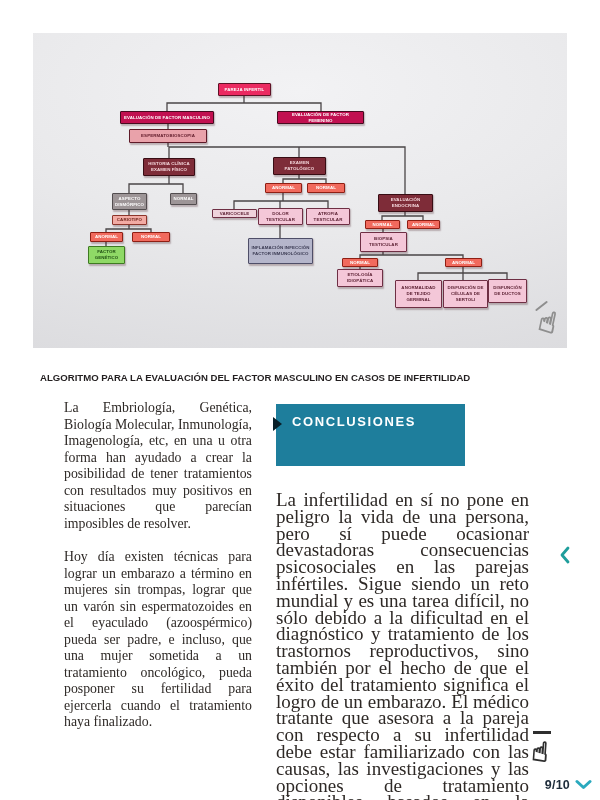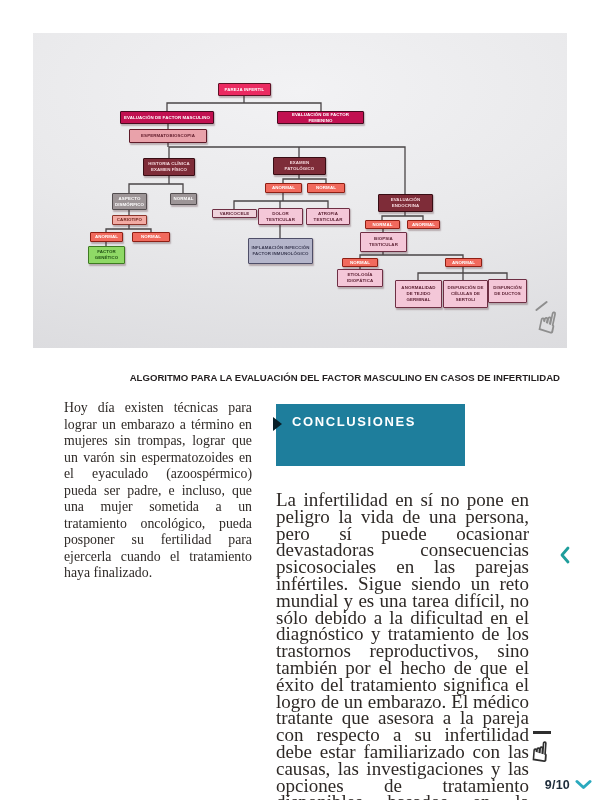--- a/index.html
+++ b/index.html
@@ -17,21 +17,21 @@
         box-shadow:1px 1.5px 1.5px rgba(60,20,30,.28);}
 
   .swipe-hand{position:absolute;left:502px;top:266px;width:34px;height:46px;}
   .swipe-hand .motion-line{position:absolute;left:-1px;top:6px;width:15px;height:2px;
         background:#8E8E8E;transform:rotate(-38deg);border-radius:1px;}
   .hand-glyph{font-family:"DejaVu Sans",sans-serif;font-size:29px;display:block;
         color:#F3F3F4;-webkit-text-stroke:1.2px #8E8E8E;transform:rotate(12deg);
         position:absolute;left:4px;top:6px;}
 
   
-  .caption{position:absolute;left:40px;top:372px;width:520px;text-align:right;
+  .caption{position:absolute;left:40px;top:372px;width:520px;text-align:left;
         font:700 9.6px/12px "Liberation Sans",sans-serif;color:#231F20;letter-spacing:0;}
 
   
   .col-left{position:absolute;left:64px;top:400px;width:188px;
         font-size:13.8px;line-height:16.5px;text-align:justify;}
   .col-left p{margin:0 0 17px 0;}
   .col-right{position:absolute;left:276px;top:404px;width:253px;}
   .body-text{margin:26px 0 0 0;font-size:19px;line-height:16.8px;text-align:justify;}
 
   
@@ -115,20 +115,21 @@
       <div class="node" style="left: 412px; top: 225px; width: 37px; height: 9px; background: rgb(241, 106, 93); border-color: rgb(143, 31, 20); color: rgb(255, 255, 255);">ANORMAL</div>
       <div class="node" style="left: 304px; top: 236px; width: 46px; height: 18px; background: rgb(244, 199, 216); border-color: rgb(110, 47, 68); color: rgb(92, 33, 51);">ETIOLOGÍA IDIOPÁTICA</div>
       <div class="node" style="left: 362px; top: 247px; width: 47px; height: 28px; background: rgb(244, 199, 216); border-color: rgb(110, 47, 68); color: rgb(92, 33, 51);">ANORMALIDAD DE TEJIDO GERMINAL</div>
       <div class="node" style="left: 410px; top: 247px; width: 45px; height: 28px; background: rgb(244, 199, 216); border-color: rgb(110, 47, 68); color: rgb(92, 33, 51);">DISFUNCIÓN DE CÉLULAS DE SERTOLI</div>
       <div class="node" style="left: 455px; top: 246px; width: 39px; height: 24px; background: rgb(244, 199, 216); border-color: rgb(110, 47, 68); color: rgb(92, 33, 51);">DISFUNCIÓN DE DUCTOS</div>
     </figure>
 
   <div class="caption">ALGORITMO PARA LA EVALUACIÓN DEL FACTOR MASCULINO EN CASOS DE INFERTILIDAD</div>
 
   <div class="col-left">
+    <p>La Embriología, Genética, Biología Molecular, Inmunología, Imagenología, etc, en una u otra forma han ayudado a crear la posibilidad de tener tratamientos con resultados muy positivos en situaciones que parecían imposibles de resolver.</p>
     <p>Hoy día existen técnicas para lograr un embarazo a término en mujeres sin trompas, lograr que un varón sin espermatozoides en el eyaculado (azoospérmico) pueda ser padre, e incluso, que una mujer sometida a un tratamiento oncológico, pueda posponer su fertilidad para ejercerla cuando el tratamiento haya finalizado.</p>
   </div>
 
   <div class="col-right">
     <div class="conclusions-box">
       <span class="notch"></span>
       <span class="conclusions-title">CONCLUSIONES</span>
     </div>
     <p class="body-text">La infertilidad en sí no pone en peligro la vida de una persona, pero sí puede ocasionar devastadoras consecuencias psicosociales en las parejas infértiles. Sigue siendo un reto mundial y es una tarea difícil, no sólo debido a la dificultad en el diagnóstico y tratamiento de los trastornos reproductivos, sino también por el hecho de que el éxito del tratamiento significa el logro de un embarazo. El médico tratante que asesora a la pareja con respecto a su infertilidad debe estar familiarizado con las causas, las investigaciones y las opciones de tratamiento disponibles basados en la evidencia, evitando en todo momento la pérdida de tiempo y estudios innecesarios.</p>
   </div>

